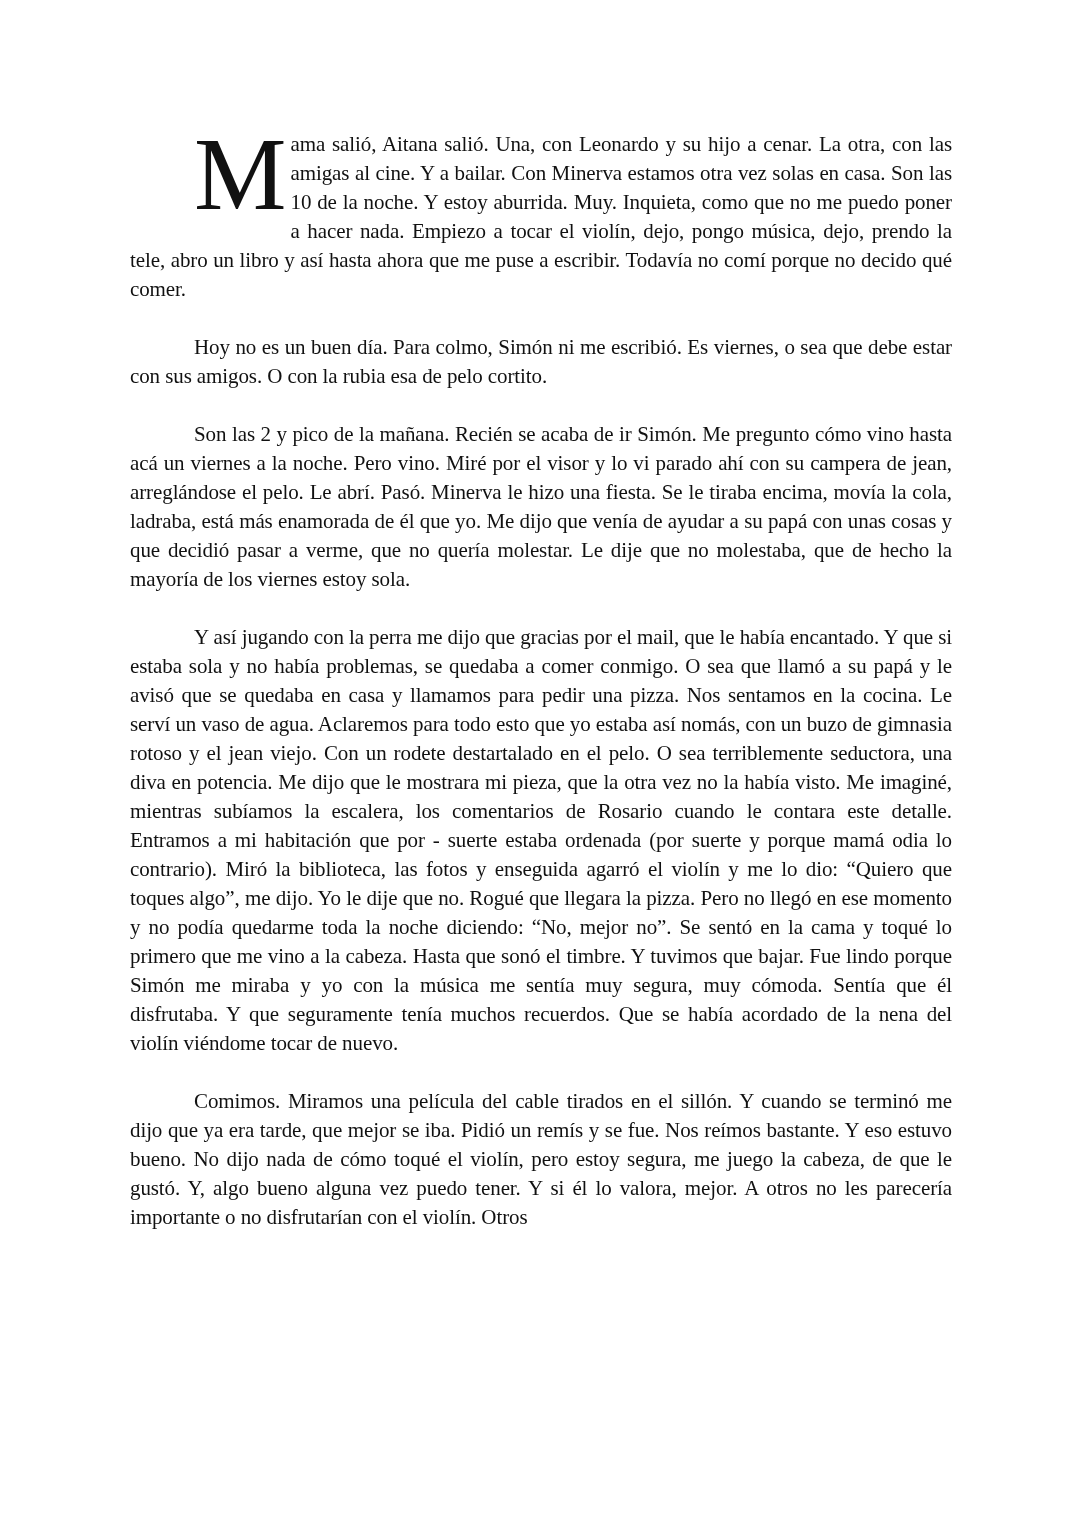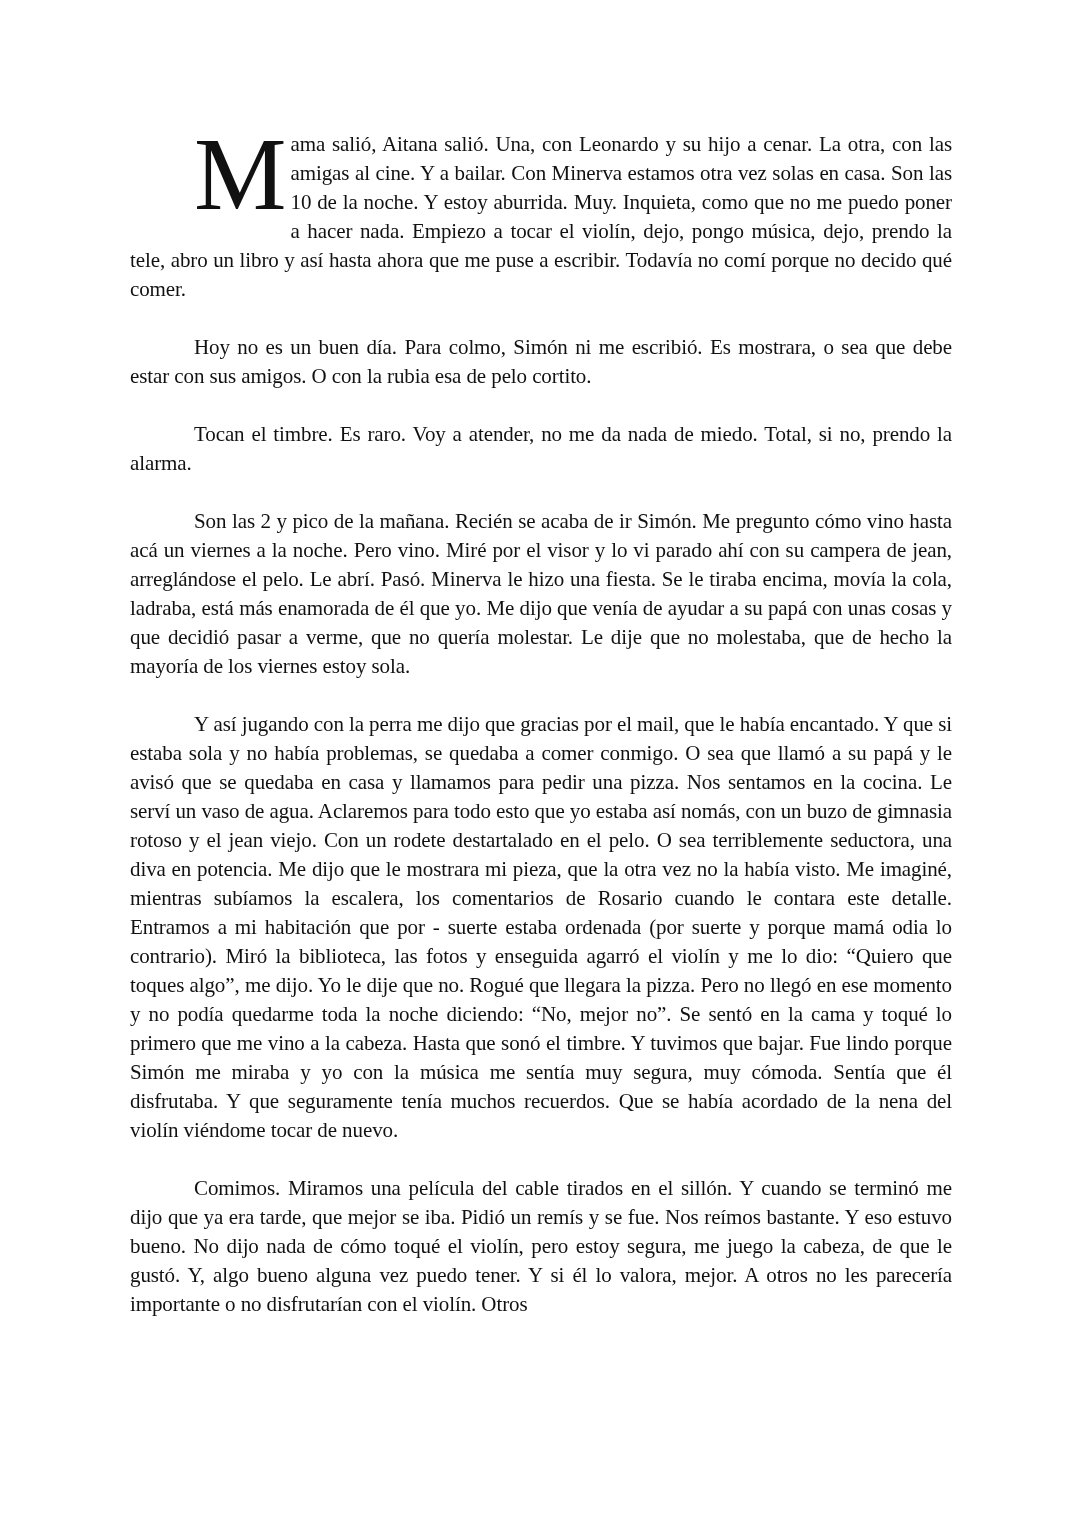--- a/index.html
+++ b/index.html
@@ -47,18 +47,17 @@
       padding: 0;
       color: #111111;
       letter-spacing: 0;
     }
   </style>
 </head>
 <body>
 
 <div class="page">
   <p class="para first"><span class="dropcap-wrap"></span><span class="dropcap">M</span><span>ama salió, Aitana salió. Una, con Leonardo y su hijo a cenar. La otra, con las amigas al cine. Y a bailar. Con Minerva estamos otra vez solas en casa. Son las 10 de la noche. Y estoy aburrida. Muy. Inquieta, como que no me puedo poner a hacer nada. Empiezo a tocar el violín, dejo, pongo música, dejo, prendo la tele, abro un libro y así hasta ahora que me puse a escribir. Todavía no comí porque no decido qué comer.</span></p>
-  <p class="para">Hoy no es un buen día. Para colmo, Simón ni me escribió. Es mostrara, o sea que debe estar con sus amigos. O con la rubia esa de pelo cortito.</p>
-  <p class="para">Tocan el timbre. Es raro. Voy a atender, no me da nada de miedo. Total, si no, prendo la alarma.</p>
+  <p class="para">Hoy no es un buen día. Para colmo, Simón ni me escribió. Es viernes, o sea que debe estar con sus amigos. O con la rubia esa de pelo cortito.</p>
   <p class="para">Son las 2 y pico de la mañana. Recién se acaba de ir Simón. Me pregunto cómo vino hasta acá un viernes a la noche. Pero vino. Miré por el visor y lo vi parado ahí con su campera de jean, arreglándose el pelo. Le abrí. Pasó. Minerva le hizo una fiesta. Se le tiraba encima, movía la cola, ladraba, está más enamorada de él que yo. Me dijo que venía de ayudar a su papá con unas cosas y que decidió pasar a verme, que no quería molestar. Le dije que no molestaba, que de hecho la mayoría de los viernes estoy sola.</p>
   <p class="para">Y así jugando con la perra me dijo que gracias por el mail, que le había encantado. Y que si estaba sola y no había problemas, se quedaba a comer conmigo. O sea que llamó a su papá y le avisó que se quedaba en casa y llamamos para pedir una pizza. Nos sentamos en la cocina. Le serví un vaso de agua. Aclaremos para todo esto que yo estaba así nomás, con un buzo de gimnasia rotoso y el jean viejo. Con un rodete destartalado en el pelo. O sea terriblemente seductora, una diva en potencia. Me dijo que le mostrara mi pieza, que la otra vez no la había visto. Me imaginé, mientras subíamos la escalera, los comentarios de Rosario cuando  le contara este detalle. Entramos a mi habitación que por - suerte estaba ordenada (por suerte y porque mamá odia lo contrario). Miró la biblioteca, las fotos y enseguida agarró el violín y me lo dio: “Quiero que toques algo”, me dijo. Yo le dije que no. Rogué que llegara la pizza. Pero no llegó en ese momento y no podía quedarme toda la noche diciendo: “No, mejor no”. Se sentó en la cama y toqué lo primero que me vino a la cabeza. Hasta que sonó el timbre. Y tuvimos que bajar. Fue lindo porque Simón me miraba y yo con la música me sentía muy segura, muy cómoda. Sentía que él disfrutaba. Y que seguramente tenía muchos recuerdos. Que se había acordado de la nena del violín viéndome tocar de nuevo.</p>
   <p class="para">Comimos. Miramos una película del cable tirados en el sillón. Y cuando se terminó me dijo que ya era tarde, que mejor se iba. Pidió un remís y se fue. Nos reímos bastante. Y eso estuvo bueno. No dijo nada de cómo toqué el violín, pero estoy segura, me juego la cabeza, de que le gustó. Y, algo bueno alguna vez puedo tener. Y si él lo valora, mejor. A otros no les parecería importante o no disfrutarían con el violín. Otros</p>
 </div>
 
 </body></html>

